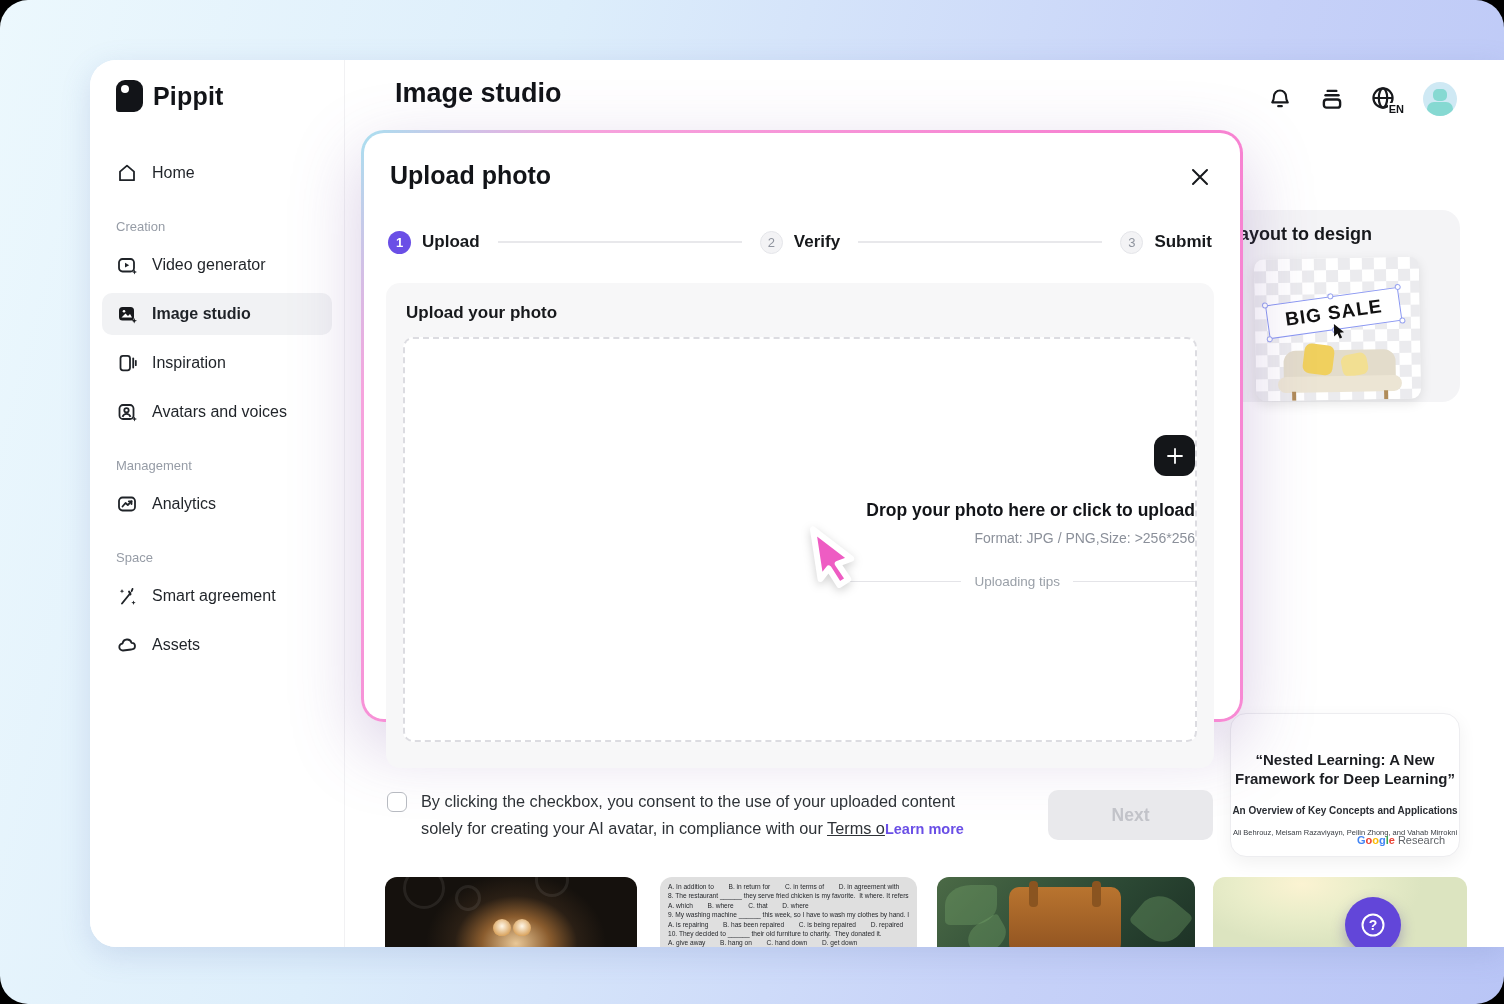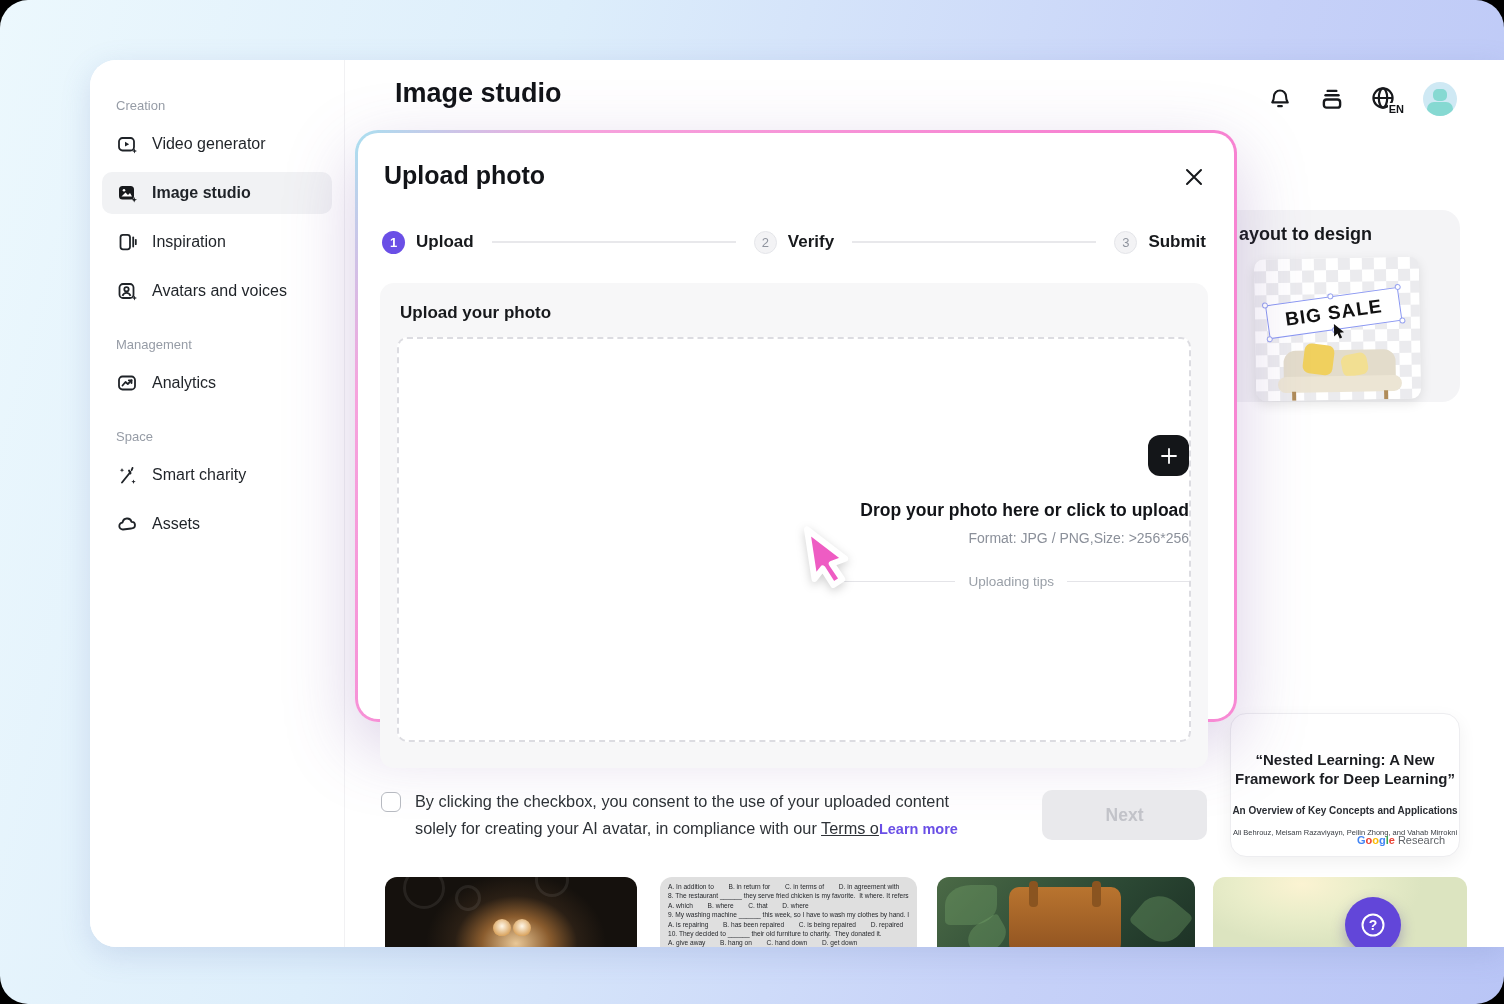--- a/index.html
+++ b/index.html
@@ -69,21 +69,21 @@
   .thumb-tote { left:592px; width:258px; background:linear-gradient(135deg,#4b6a46 0%,#2d4a35 55%,#1d3226 100%); }
   .leaf { position:absolute; border-radius:50% 10% 50% 10%; background:rgba(120,170,110,.35); }
   .bag { position:absolute; left:72px; top:10px; width:112px; height:70px; border-radius:10px 10px 14px 14px;
          background:linear-gradient(#b9742f,#8e5120); }
   .strap { position:absolute; top:-6px; width:9px; height:26px; background:#8a5420; border-radius:4px; }
   .thumb-help { left:868px; width:254px; background:radial-gradient(120px 60px at 35% 10%,#fbf3d2 0%,#e9edc9 55%,#dce4c0 100%); }
   .help-btn { position:absolute; left:132px; top:20px; width:56px; height:56px; border-radius:50%; background:#6246d9;
               display:flex; align-items:center; justify-content:center; box-shadow:0 6px 14px rgba(70,50,160,.35); }
 
   
-  .modal { position:absolute; left:10px; top:70px; width:882px; height:592px; border-radius:23px; padding:3px;
+  .modal { position:absolute; left:16px; top:70px; width:882px; height:592px; border-radius:23px; padding:3px;
            background:linear-gradient(130deg,#a9e0f0 0%,#f6a3dd 16%,#f781d1 55%,#f78ad4 100%);
            box-shadow:0 24px 70px rgba(120,80,160,.28); }
   .modal-body { position:relative; width:100%; height:100%; background:#fff; border-radius:20px; }
   .modal-title { position:absolute; left:26px; top:28px; font-size:25px; font-weight:800; color:#121418; }
   .modal-close { position:absolute; right:28px; top:32px; width:24px; height:24px; display:flex; align-items:center; justify-content:center; }
 
   .steps { position:absolute; left:24px; right:28px; top:96px; height:26px; display:flex; align-items:center; }
   .step-circle { width:23px; height:23px; border-radius:50%; display:flex; align-items:center; justify-content:center;
                  font-size:13px; margin-right:11px; }
   .step-circle.on { background:#6a4fe6; color:#fff; font-weight:700; }
@@ -113,21 +113,31 @@
               font-family:"Liberation Sans",sans-serif; font-size:17.5px; font-weight:700; color:#c2c3c9;
               display:flex; align-items:center; justify-content:center; }
 </style>
 </head>
 <body>
 
 <div class="page">
   <div class="window">
 
     <nav class="sidebar">
-
+      <div class="logo">
+        <div class="logo-mark"></div>
+        <div class="logo-text">Pippit</div>
+      </div>
+
+      <div class="nav-item">
+        <svg width="22" height="22" viewBox="0 0 22 22" fill="none" stroke="#1f2328" stroke-width="1.8">
+            <path d="M4 9.6 L11 3.6 L18 9.6 V18.2 H4 Z" stroke-linejoin="round"></path>
+          </svg>
+        <span>Home</span>
+      </div>
 
       <div class="sec-label">Creation</div>
       <div class="nav-item">
         <svg width="22" height="22" viewBox="0 0 22 22" fill="none" stroke="#1f2328" stroke-width="1.8">
             <rect x="3" y="5" width="15" height="12.5" rx="3.5"></rect>
             <path d="M9 8.8 L13.2 11.2 L9 13.6 Z" fill="#1f2328" stroke="none"></path>
             <path d="M18.5 15.5 l.7 1.8 1.8 .7 -1.8 .7 -.7 1.8 -.7 -1.8 -1.8 -.7 1.8 -.7 Z" fill="#1f2328" stroke="none"></path>
           </svg>
         <span>Video generator</span>
       </div>
@@ -169,21 +179,21 @@
       </div>
 
       <div class="sec-label">Space</div>
       <div class="nav-item">
         <svg width="22" height="22" viewBox="0 0 22 22" fill="none" stroke="#1f2328" stroke-width="1.9">
             <path d="M6 18.5 L14.5 8" stroke-linecap="round"></path>
             <path d="M13 6.5 l1.5 3 M16.5 4 l-.8 2" stroke-linecap="round"></path>
             <path d="M6 4 l.6 1.6 1.6 .6 -1.6 .6 -.6 1.6 -.6 -1.6 -1.6 -.6 1.6 -.6 Z" fill="#1f2328" stroke="none"></path>
             <path d="M17.5 15.5 l.6 1.6 1.6 .6 -1.6 .6 -.6 1.6 -.6 -1.6 -1.6 -.6 1.6 -.6 Z" fill="#1f2328" stroke="none"></path>
           </svg>
-        <span>Smart charity</span>
+        <span>Smart agreement</span>
       </div>
       <div class="nav-item">
         <svg width="22" height="22" viewBox="0 0 22 22" fill="none" stroke="#1f2328" stroke-width="1.8">
             <path d="M7 16.5 a3.5 3.5 0 0 1 -.4 -7 a4.6 4.6 0 0 1 9 -.6 a3.2 3.2 0 0 1 .4 6.4 q-.3 .2 -.8 .2 Z" stroke-linejoin="round"></path>
           </svg>
         <span>Assets</span>
       </div>
     </nav>
 
     <div class="main">

